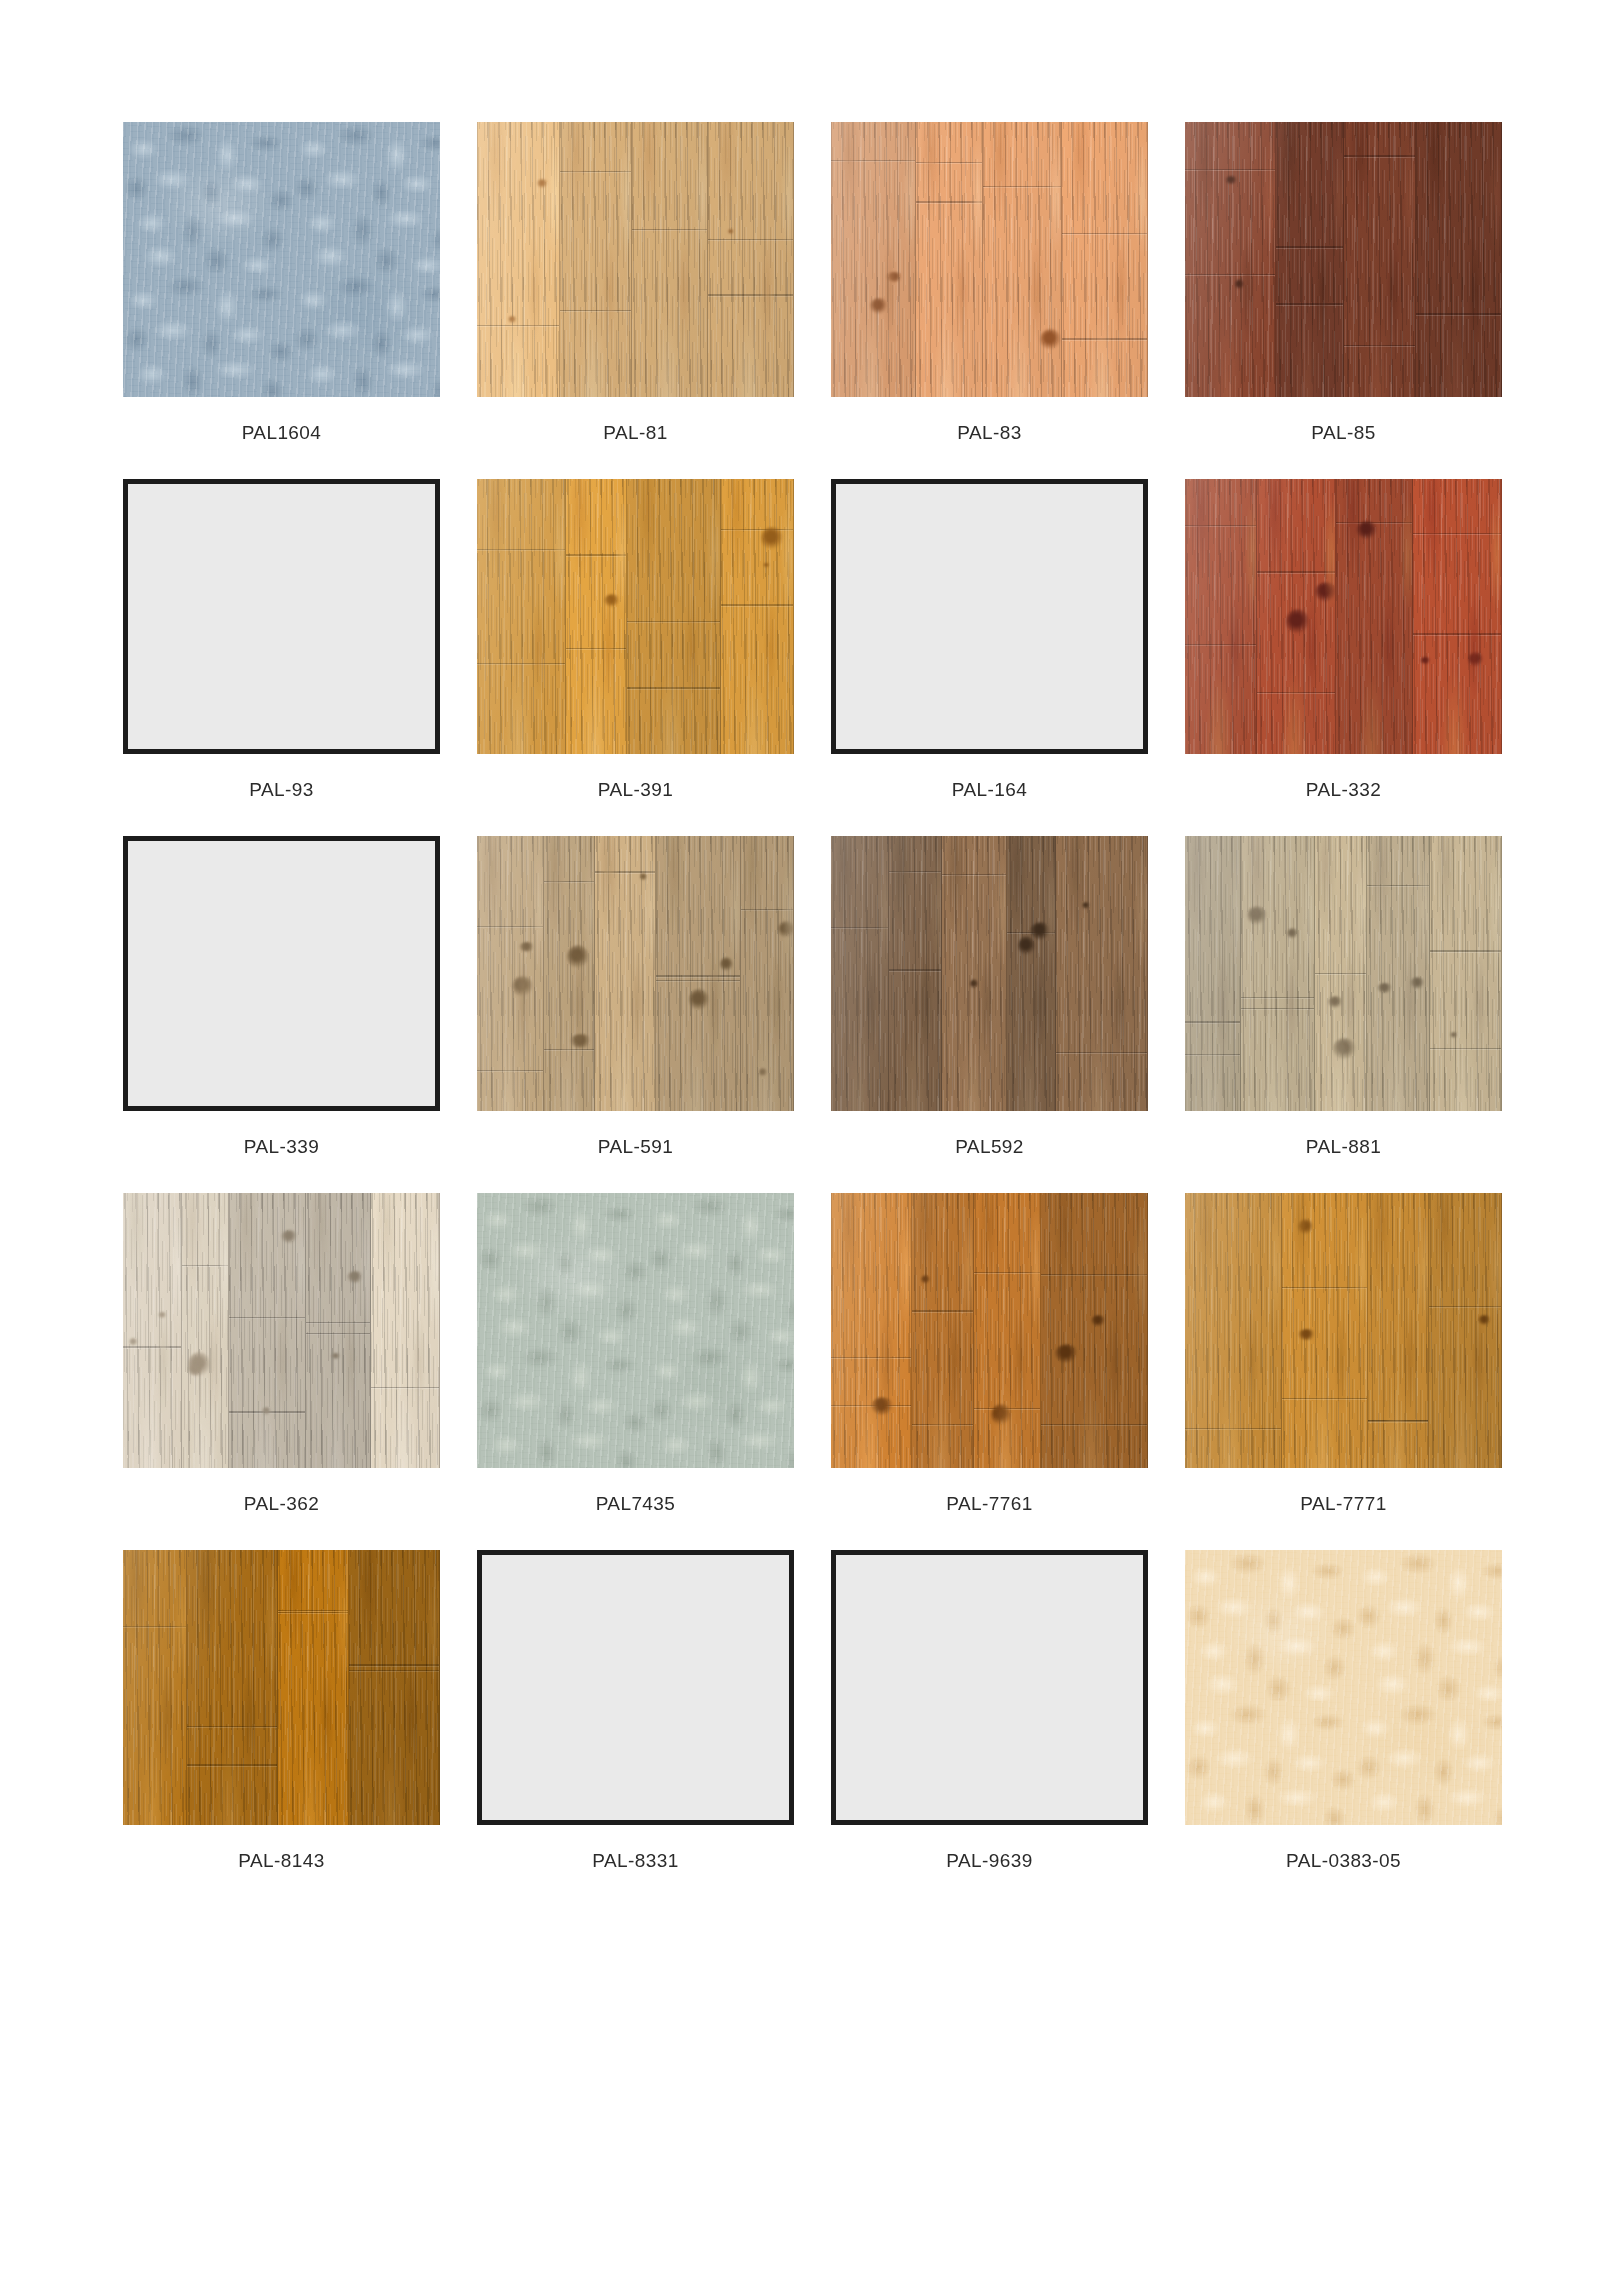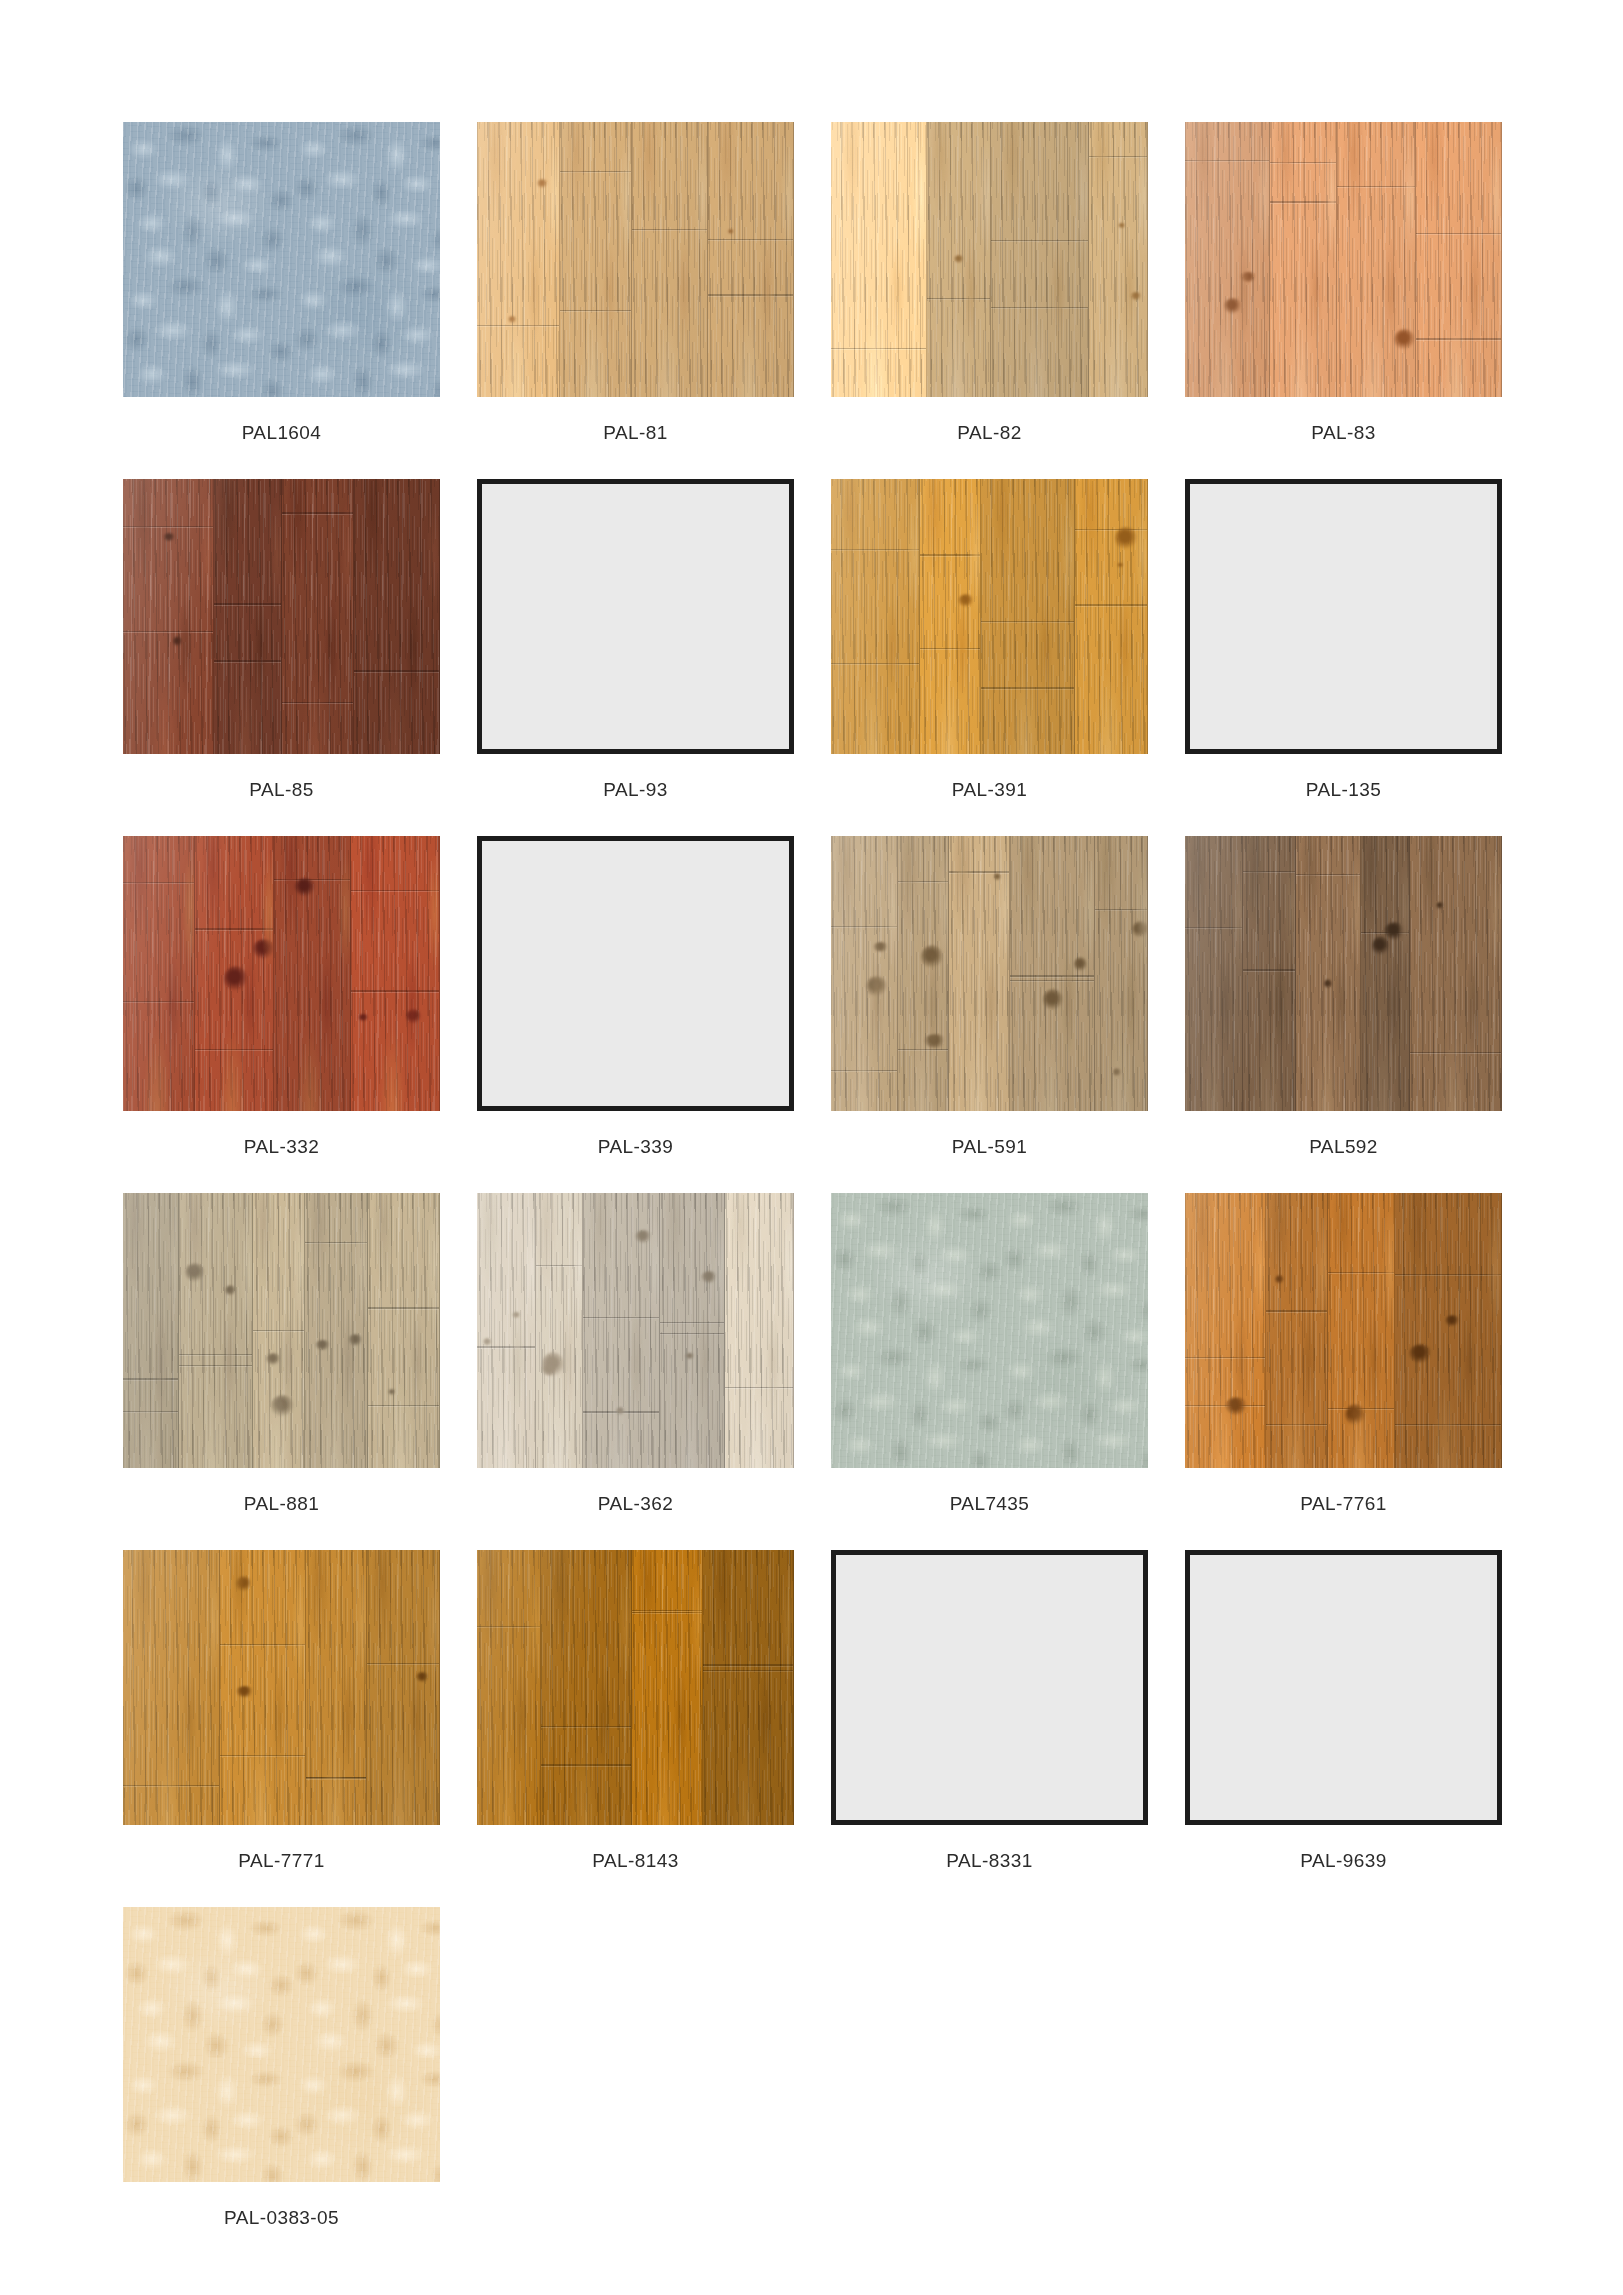--- a/index.html
+++ b/index.html
@@ -239,46 +239,20 @@
                 <div class="knot" style="width: 6.7px; height: 4.7px; left: 23.0634%; top: 38.8789%;"></div>
               </div>
             </div>
             <div class="sheen"></div>
           </div>
         </div>
         <div class="caption">PAL-81</div>
       </div>
       <div class="cell">
         <div class="swatch-wrap">
-          <div class="swatch tex-wood" style="--base: #e7c38d; --lt: #f5dcb4; --dk: #d0a568; --knot: #a87a42;">
-            <div class="planks">
-              <div class="plank" style="width: 30.2021%; filter: brightness(1.106) saturate(1.053);">
-                <div class="seam" style="top: 82.0322%;"></div>
-              </div>
-              <div class="plank" style="width: 20.3529%; filter: brightness(0.916) saturate(0.958);">
-                <div class="seam" style="top: 63.9497%;"></div>
-                <div class="knot" style="width: 9.7px; height: 8px; left: 43.1414%; top: 48.3598%;"></div>
-              </div>
-              <div class="plank" style="width: 30.8562%; filter: brightness(0.896) saturate(0.948);">
-                <div class="seam" style="top: 67.1454%;"></div>
-                <div class="seam" style="top: 42.8537%;"></div>
-              </div>
-              <div class="plank" style="width: 18.5888%; filter: brightness(0.998) saturate(0.999);">
-                <div class="seam" style="top: 12.1953%;"></div>
-                <div class="knot" style="width: 12px; height: 8.3px; left: 70.1727%; top: 61.8121%;"></div>
-                <div class="knot" style="width: 8px; height: 4.9px; left: 49.8657%; top: 36.8677%;"></div>
-              </div>
-            </div>
-            <div class="sheen"></div>
-          </div>
-        </div>
-        <div class="caption">PAL-82</div>
-      </div>
-      <div class="cell">
-        <div class="swatch-wrap">
           <div class="swatch tex-wood" style="--base: #e0a071; --lt: #f0c39a; --dk: #c27f4f; --knot: #92542b;">
             <div class="planks">
               <div class="plank" style="width: 26.7359%; filter: brightness(0.955) saturate(0.978);">
                 <div class="seam" style="top: 13.8309%;"></div>
                 <div class="knot" style="width: 17.7px; height: 16.5px; left: 46.5114%; top: 63.9397%;"></div>
                 <div class="knot" style="width: 17px; height: 10.3px; left: 65.9729%; top: 54.5796%;"></div>
               </div>
               <div class="plank" style="width: 21.1523%; filter: brightness(1.043) saturate(1.022);">
                 <div class="seam" style="top: 28.8797%;"></div>
                 <div class="seam" style="top: 14.4305%;"></div>
@@ -356,21 +330,21 @@
             </div>
             <div class="sheen"></div>
           </div>
         </div>
         <div class="caption">PAL-391</div>
       </div>
       <div class="cell">
         <div class="swatch-wrap">
           <div class="swatch empty"></div>
         </div>
-        <div class="caption">PAL-135</div>
+        <div class="caption">PAL-164</div>
       </div>
       <div class="cell">
         <div class="swatch-wrap">
           <div class="swatch tex-wood" style="--base: #b04f33; --lt: #cf8049; --dk: #8d3524; --knot: #62221a;">
             <div class="planks">
               <div class="plank" style="width: 22.819%; filter: brightness(0.947) saturate(0.974);">
                 <div class="seam" style="top: 59.8631%;"></div>
                 <div class="seam" style="top: 16.7616%;"></div>
               </div>
               <div class="plank" style="width: 24.8344%; filter: brightness(1.006) saturate(1.003);">

